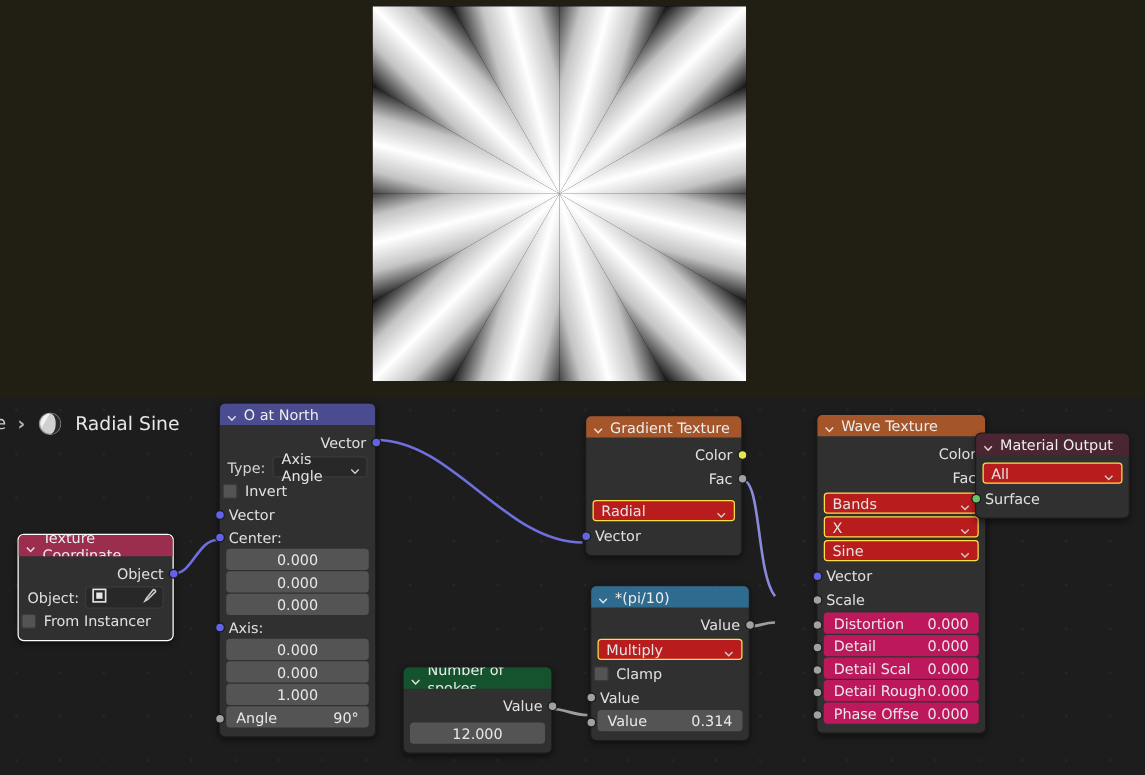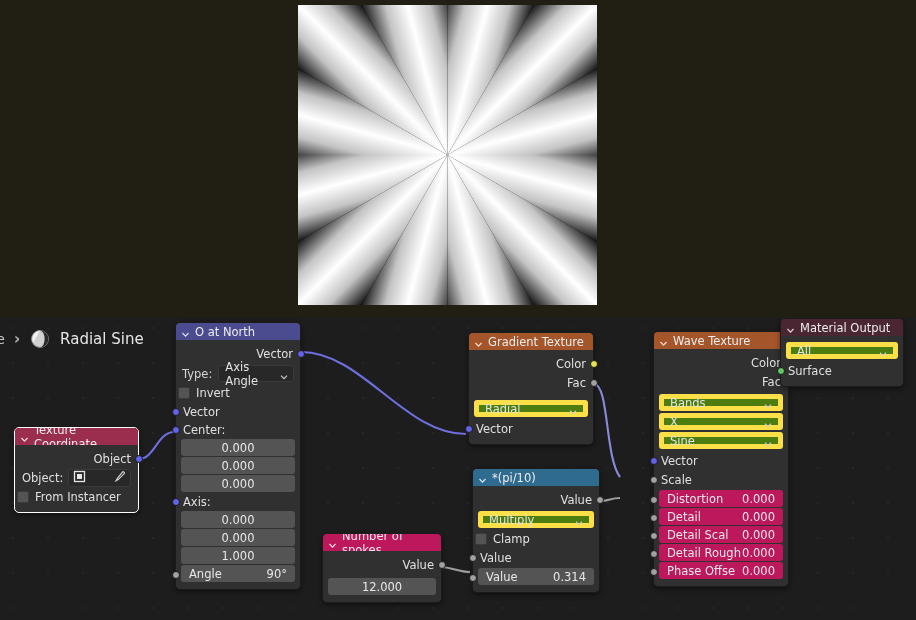--- a/index.html
+++ b/index.html
@@ -107,22 +107,22 @@
     color: #e8e8e8; font-size: 11.5px;
     position: relative;
   }
   .field.split { justify-content: flex-start; padding: 0 8px; }
   .field.split .fl { flex: 1; text-align: left; }
   .field.split .fv { text-align: right; }
   .field.dark { background: #be185d; }
 
   .dropdown {
     height: 17px; margin: 2px 5px;
-    background: #4d7c0f;
-    border: 5px solid #fde047;
+    background: #b91c1c;
+    border: 1px solid #fde047;
     border-radius: 3px;
     display: flex; align-items: center;
     padding: 0 6px;
     color: #e4e4e4; font-size: 11.5px;
     position: relative;
   }
   .dropdown .dd-chev {
     position: absolute; right: 6px; top: 50%;
     transform: translateY(-50%);
     width: 8px; height: 8px;
@@ -444,21 +444,21 @@
           <span class="sock left s-value" style="top:10px;"></span>
           <div class="field split">
             <span class="fl">Angle</span>
             <span class="fv">90°</span>
           </div>
         </div>
       </div>
     </div>
 
     <div class="node" style="left:322px; top:215px; width:120px;">
-      <div class="node-header" style="background:#be185d;">
+      <div class="node-header" style="background:#14532d;">
         <span class="chev">
           <svg viewBox="0 0 9 9">
               <path d="M1.5 3 L4.5 6.2 L7.5 3" fill="none" stroke="#f0dbe2" stroke-width="1.2"></path>
             </svg>
         </span>
         <span>Number of spokes</span>
       </div>
       <div class="node-body">
         <div class="row out">
           <span class="sock right s-value"></span>
@@ -624,21 +624,21 @@
               <span class="sock left s-value" style="top:10px;"></span>
               <div class="field split dark">
                 <span class="fl">Phase Offse</span>
                 <span class="fv">0.000</span>
               </div>
             </div>
           </div>
       </div>
     </div>
 
-    <div class="node" style="left:780px; top:0; width:124px;">
+    <div class="node" style="left:780px; top:28px; width:124px;">
       <div class="node-header" style="background:#4a2632;">
         <span class="chev">
           <svg viewBox="0 0 9 9">
               <path d="M1.5 3 L4.5 6.2 L7.5 3" fill="none" stroke="#e2d2d8" stroke-width="1.2"></path>
             </svg>
         </span>
         <span>Material Output</span>
       </div>
       <div class="node-body">
         <div class="dropdown" style="margin-top:2px;">

